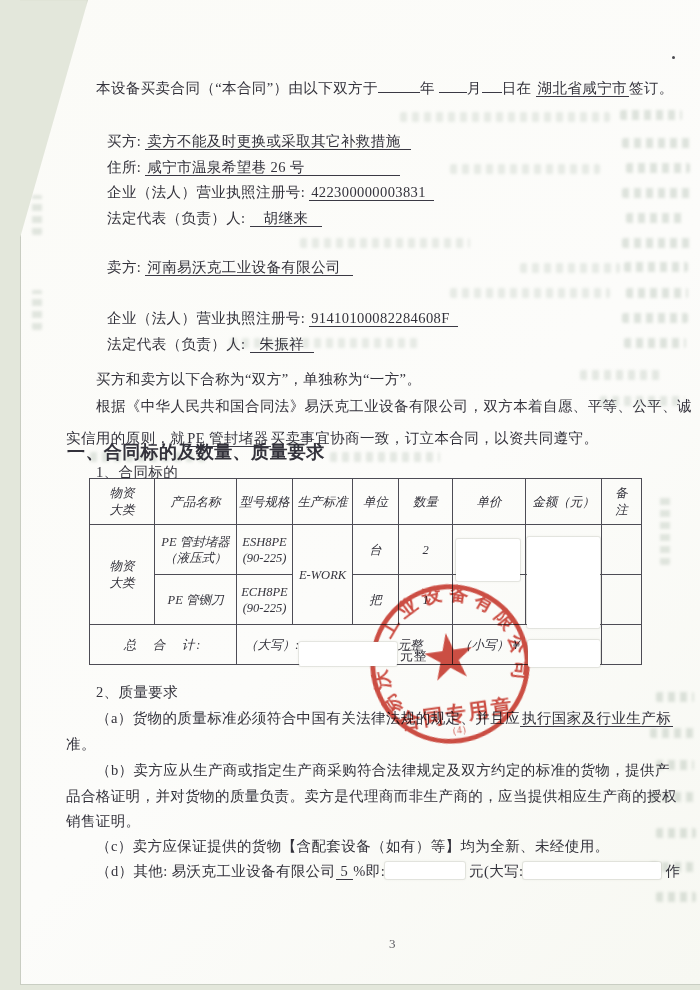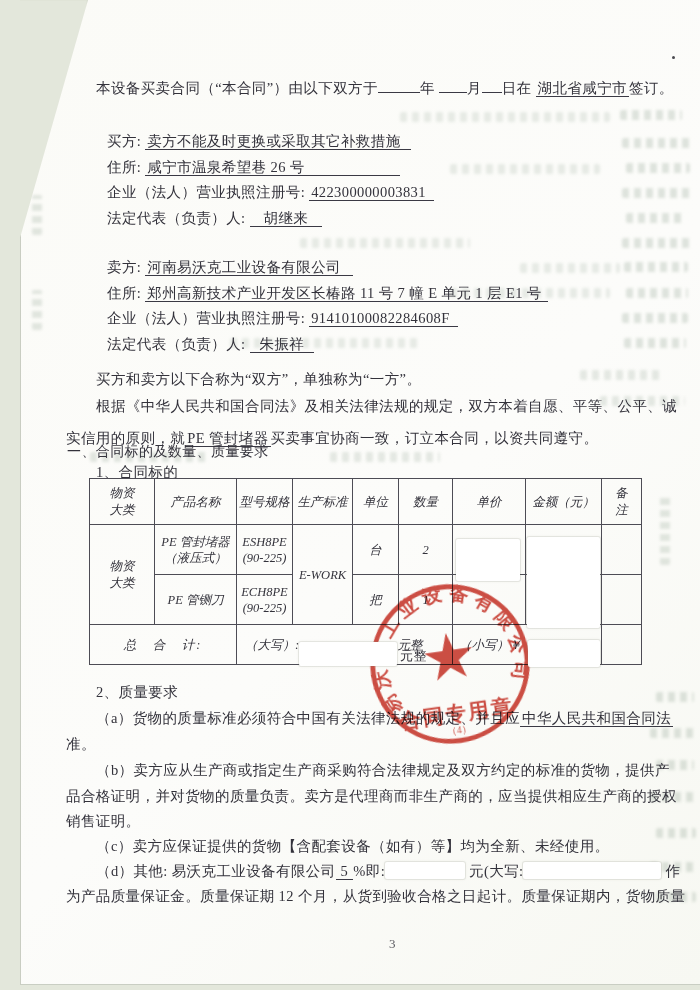--- a/index.html
+++ b/index.html
@@ -19,21 +19,21 @@
     position:absolute;left:0;top:0;width:70px;height:238px;
     background:#e3e7db;
     clip-path:polygon(0 0,68px 0,0 238px);
   }
   #corner-edge{
     position:absolute;left:0;top:0;width:70px;height:238px;
     clip-path:polygon(0 0,68px 0,0 238px);
     box-shadow:inset -2px -1px 2px rgba(130,140,120,.45);
   }
   .line{position:absolute;font-size:14.5px;line-height:20px;letter-spacing:.4px;white-space:nowrap;}
-  .bold{font-weight:normal;font-size:14px;}
+  .bold{font-weight:bold;font-size:18px;}
   .u{border-bottom:1px solid #3a3944;padding:0 2px 0 2px;}
   .blank{display:inline-block;border-bottom:1px solid #3a3944;height:14px;vertical-align:baseline;}
   
   #tbl-wrap{position:absolute;left:69px;top:478px;font-style:italic;}
   table.goods{border-collapse:collapse;table-layout:fixed;width:552px;}
   table.goods td,table.goods th{
     border:1px solid #4d4c55;font-weight:normal;text-align:center;vertical-align:middle;
     font-size:12.5px;line-height:16px;padding:1px 2px;color:#33323b;overflow:hidden;
   }
   .h48{height:46px}.h52{height:50px}.h42{height:40px}
@@ -110,35 +110,31 @@
   </div>
   <div class="line" style="left:87px;top:208px">
     <span>法定代表（负责）人:</span>
     <span class="u" style="padding:0 14px">胡继来</span>
   </div>
 
   <div class="line" style="left:87px;top:257px">
     <span>卖方:</span>
     <span class="u" style="padding-right:12px">河南易沃克工业设备有限公司</span>
   </div>
-  <div class="line" style="left:87px;top:283px">
-    <span>住所:</span>
-    <span class="u" style="padding-right:6px">郑州高新技术产业开发区长椿路 11 号 7 幢 E 单元 1 层 E1 号</span>
-  </div>
   <div class="line" style="left:87px;top:308px">
     <span>企业（法人）营业执照注册号:</span>
     <span class="u" style="padding-right:8px">91410100082284608F</span>
   </div>
   <div class="line" style="left:87px;top:334px">
     <span>法定代表（负责）人:</span>
     <span class="u" style="padding:0 10px">朱振祥</span>
   </div>
 
   <div class="line" style="left:76px;top:369px">买方和卖方以下合称为“双方”，单独称为“一方”。</div>
-  <div class="line" style="left:76px;top:396px">根据《中华人民共和国合同法》及相关法律法规的规定，双方本着自愿、平等、公平、诚</div>
+  <div class="line" style="left:76px;top:396px">根据《中华人民共和国合同法》易沃克工业设备有限公司，双方本着自愿、平等、公平、诚</div>
   <div class="line" style="left:46px;top:428px">
     <span>实信用的原则，就</span><span class="u">PE 管封堵器</span><span>买卖事宜协商一致，订立本合同，以资共同遵守。</span>
   </div>
   <div class="line bold" style="left:47px;top:442px">一、合同标的及数量、质量要求</div>
   <div class="line" style="left:76px;top:462px">1、合同标的</div>
 
   <div id="tbl-wrap">
     <table class="goods">
       <colgroup>
         <col style="width:65px">
@@ -214,29 +210,28 @@
 
   <div class="patch" style="left:436px;top:539px;width:64px;height:42px"></div>
   <div class="patch" style="left:507px;top:537px;width:73px;height:91px"></div>
   <div class="patch" style="left:279px;top:642px;width:98px;height:24px"></div>
   <div class="patch" style="left:508px;top:640px;width:72px;height:27px"></div>
 
   <div class="line" style="left:380px;top:646px;font-size:13px;z-index:7">元整</div>
 
   <div class="line" style="left:76px;top:682px">2、质量要求</div>
   <div class="line" style="left:76px;top:708px">
-    <span>（a）货物的质量标准必须符合中国有关法律法规的规定、并且应</span><span class="u">中华人民共和国合同法</span>
+    <span>（a）货物的质量标准必须符合中国有关法律法规的规定、并且应</span><span class="u">执行国家及行业生产标</span>
   </div>
   <div class="line" style="left:46px;top:734px">准。</div>
   <div class="line" style="left:76px;top:760px">（b）卖方应从生产商或指定生产商采购符合法律规定及双方约定的标准的货物，提供产</div>
   <div class="line" style="left:46px;top:786px">品合格证明，并对货物的质量负责。卖方是代理商而非生产商的，应当提供相应生产商的授权</div>
   <div class="line" style="left:46px;top:811px">销售证明。</div>
   <div class="line" style="left:76px;top:836px">（c）卖方应保证提供的货物【含配套设备（如有）等】均为全新、未经使用。</div>
   <div class="line" style="left:76px;top:861px">
     <span>（d）其他: 易沃克工业设备有限公司</span><span class="u" style="padding:0 5px">5</span><span>%即:</span><span class="patch" style="position:static;display:inline-block;width:80px;height:17px;vertical-align:-3px"></span>&nbsp;<span>元(大写:</span><span class="patch" style="position:static;display:inline-block;width:138px;height:17px;vertical-align:-3px"></span>&nbsp;<span>作</span>
   </div>
-  <div class="line" style="left:46px;top:886px">为产品质量保证金。质量保证期 12 个月，从货到验收合格之日起计。质量保证期内，货物质量</div>
 
   <div id="pageno">3</div>
 
   <div id="corner"></div>
   <div id="corner-edge"></div>
 </div>
 
 </body></html>

